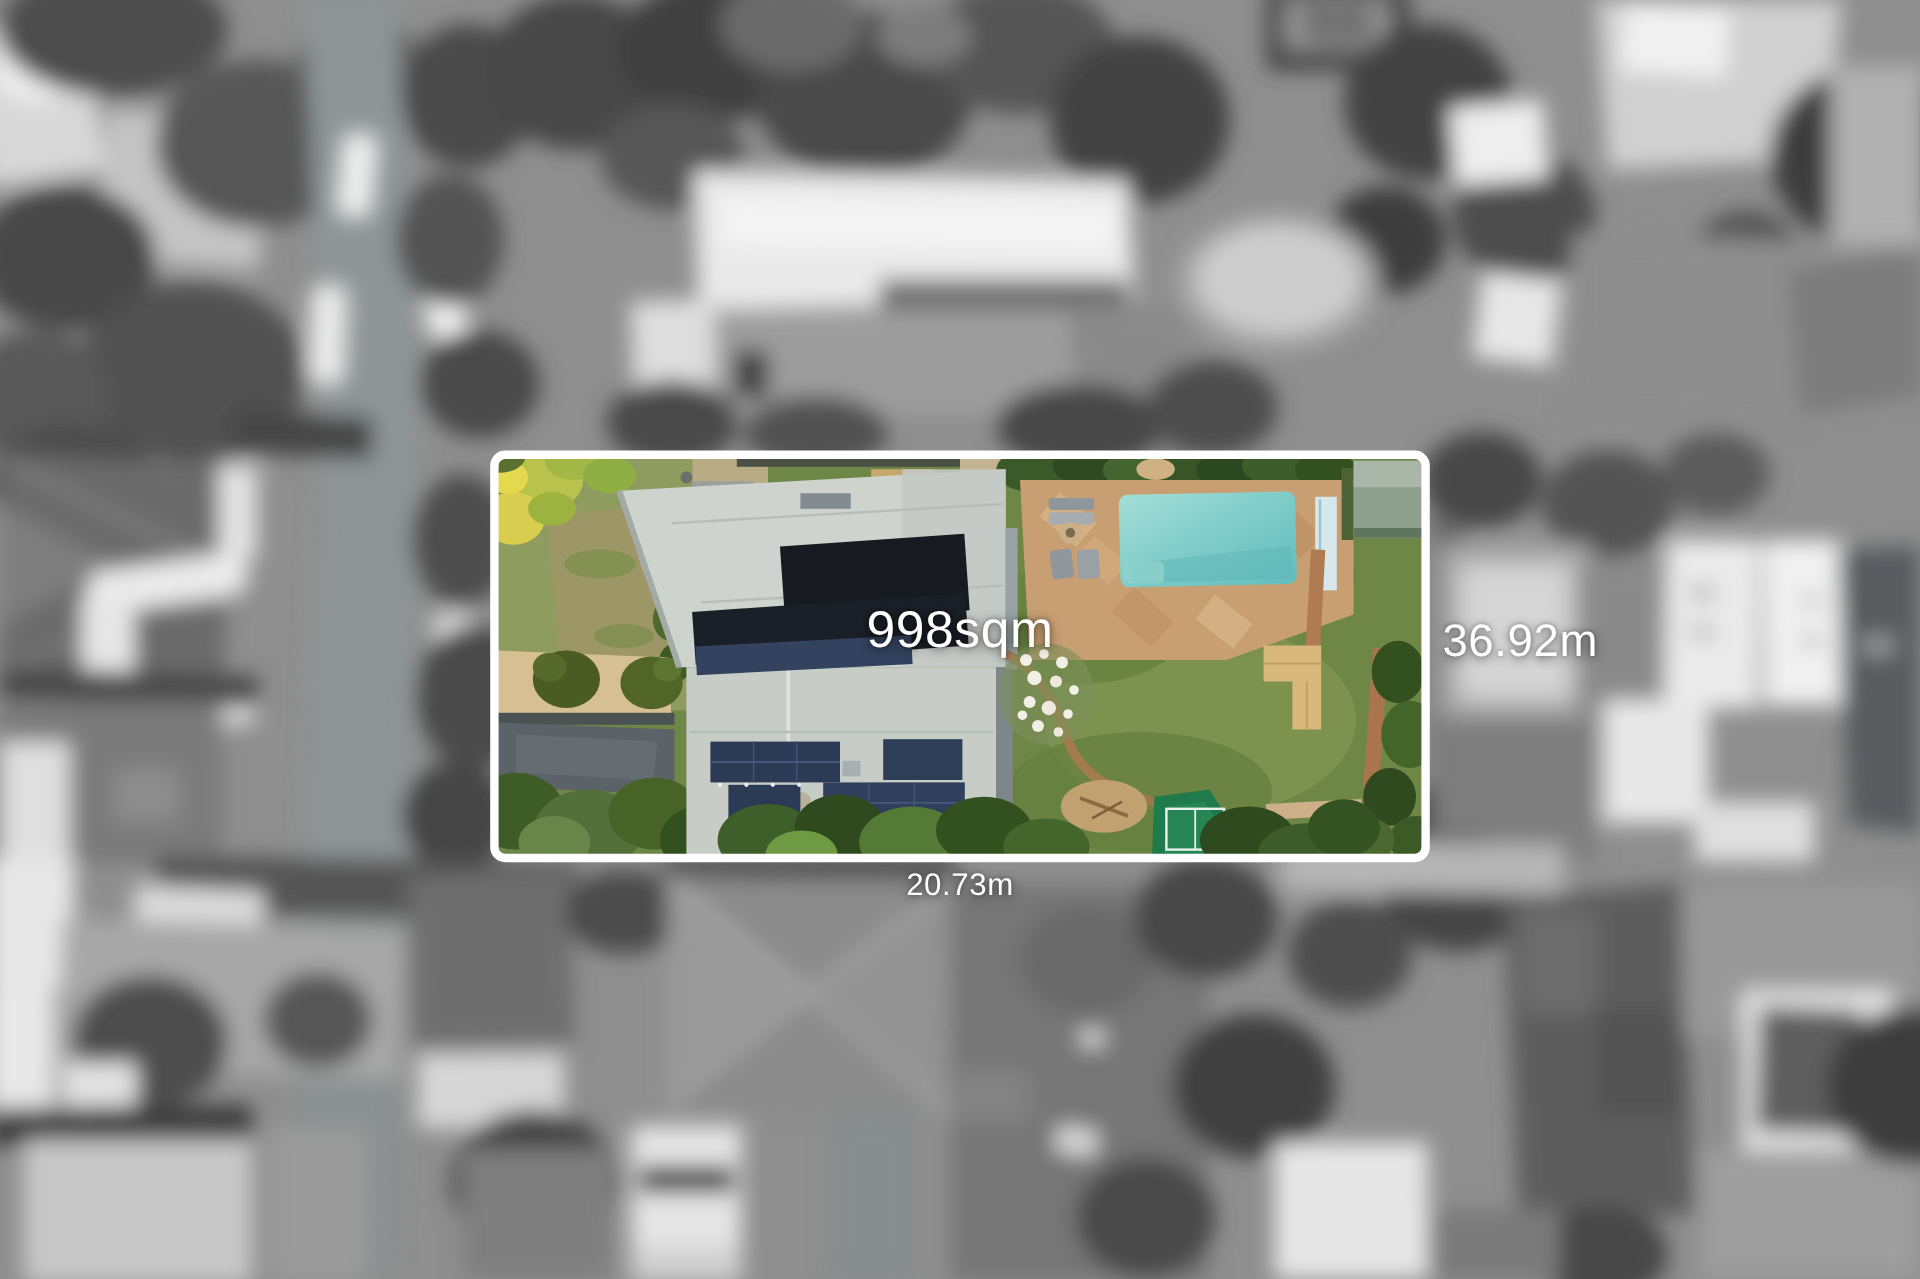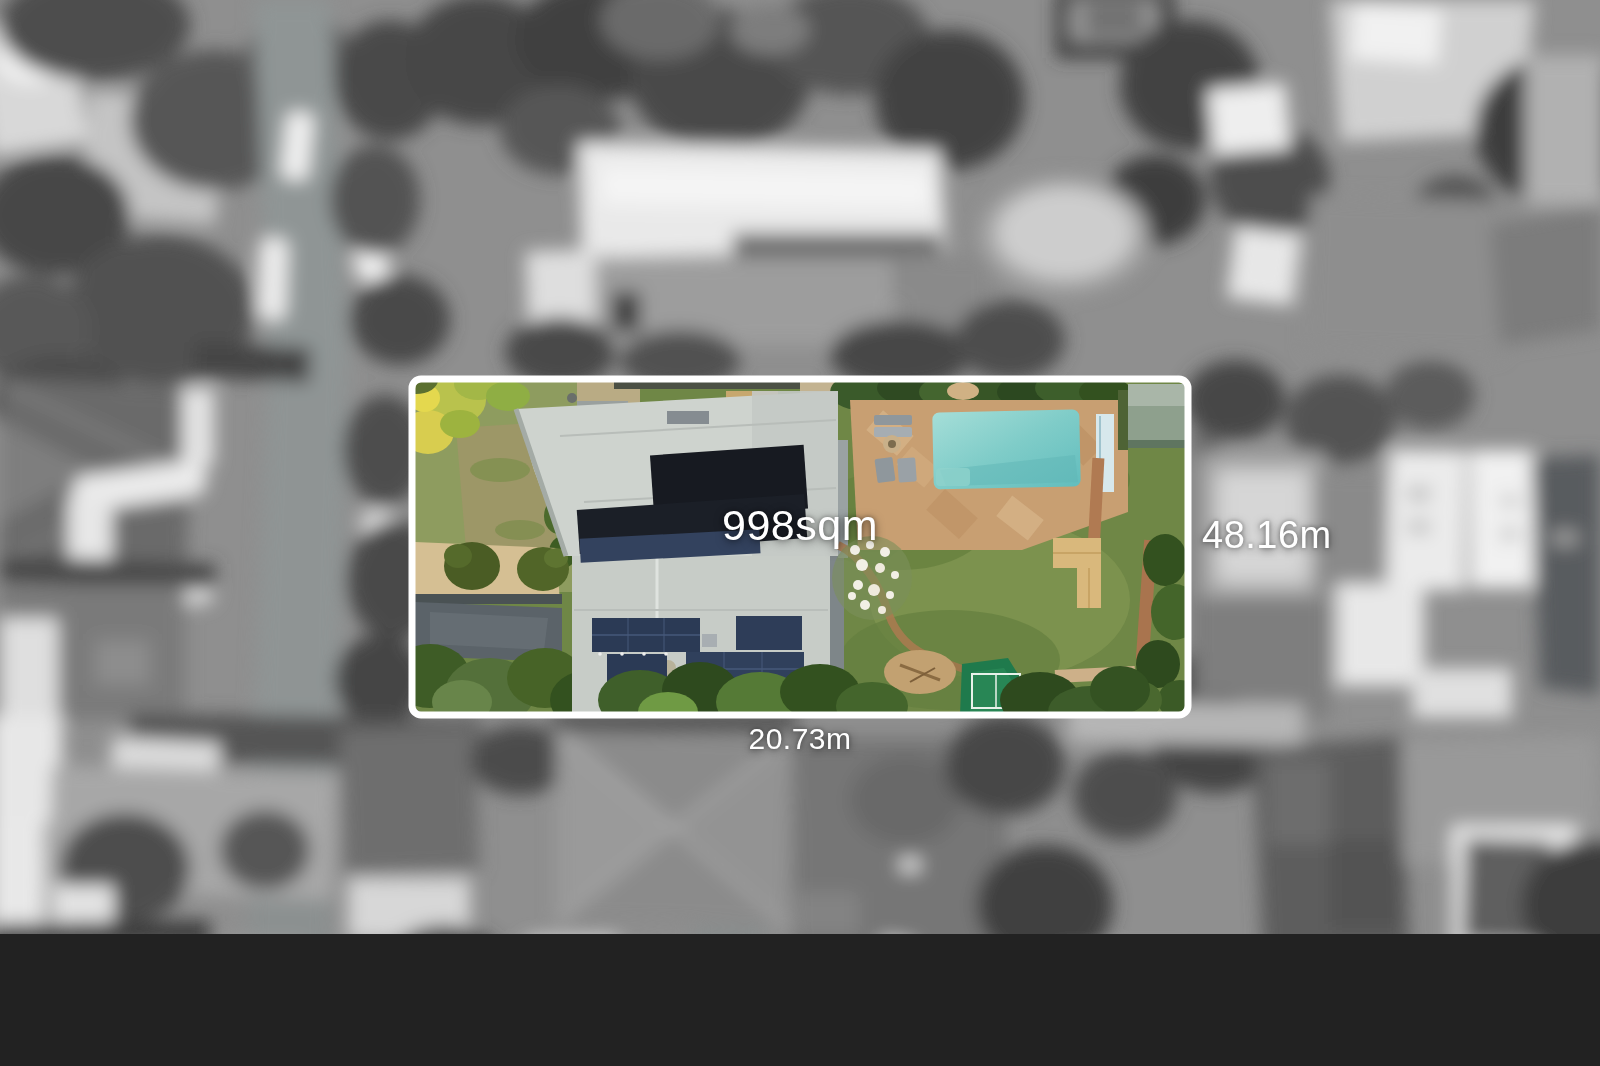--- a/index.html
+++ b/index.html
@@ -1,24 +1,24 @@
 <!DOCTYPE html>
 <html><head>
 <meta charset="utf-8">
 <style>
   html,body{margin:0;padding:0;background:#222;}
-  .stage{position:relative;width:1600px;height:934px;overflow:hidden;background:#8f8f8f;
+  .stage{position:relative;width:1600px;height:1066px;overflow:hidden;background:#8f8f8f;
          font-family:"Liberation Sans",sans-serif;}
   .stage > svg{position:absolute;left:0;top:0;}
   .dim{position:absolute;color:#fff;font-weight:500;letter-spacing:.5px;
        text-shadow:0 2px 10px rgba(0,0,0,.55),0 0 4px rgba(0,0,0,.35);
        white-space:nowrap;user-select:none;}
   .area{top:503px;left:800px;transform:translateX(-50%);font-size:43px;line-height:1.04;text-align:center;}
   .side{top:514px;left:1202px;font-size:38px;}
-  .front{top:722px;left:800px;transform:translateX(-50%);font-size:30px;}
+  .front{top:722px;left:800px;transform:translateX(-50%);font-size:26px;}
 </style>
 </head>
 <body>
 
 <div class="stage">
 
 <svg width="1600" height="1066" viewBox="0 0 1600 1066">
   <defs>
     <filter id="blur" x="-4%" y="-4%" width="108%" height="108%">
       <feGaussianBlur stdDeviation="9"></feGaussianBlur>
@@ -376,16 +376,16 @@
       <ellipse cx="1120" cy="690" rx="30" ry="24" fill="#345222"></ellipse>
     </g>
   </g>
 
   <rect x="412" y="379" width="776" height="336" rx="9" fill="none" stroke="#ffffff" stroke-width="7"></rect>
 </svg>
 
 <div class="dim area">
   <div>998sqm</div>
 </div>
-<div class="dim side">48.16m</div>
+<div class="dim side">36.92m</div>
 <div class="dim front">20.73m</div>
 
 </div>
 
 </body></html>

